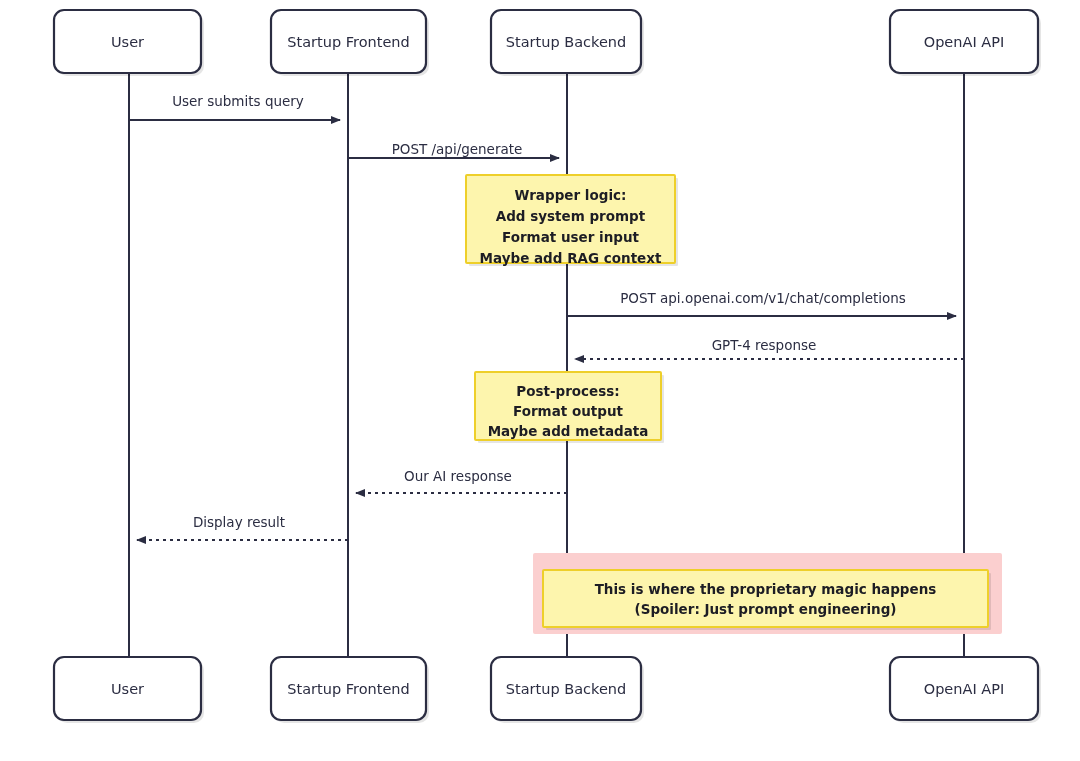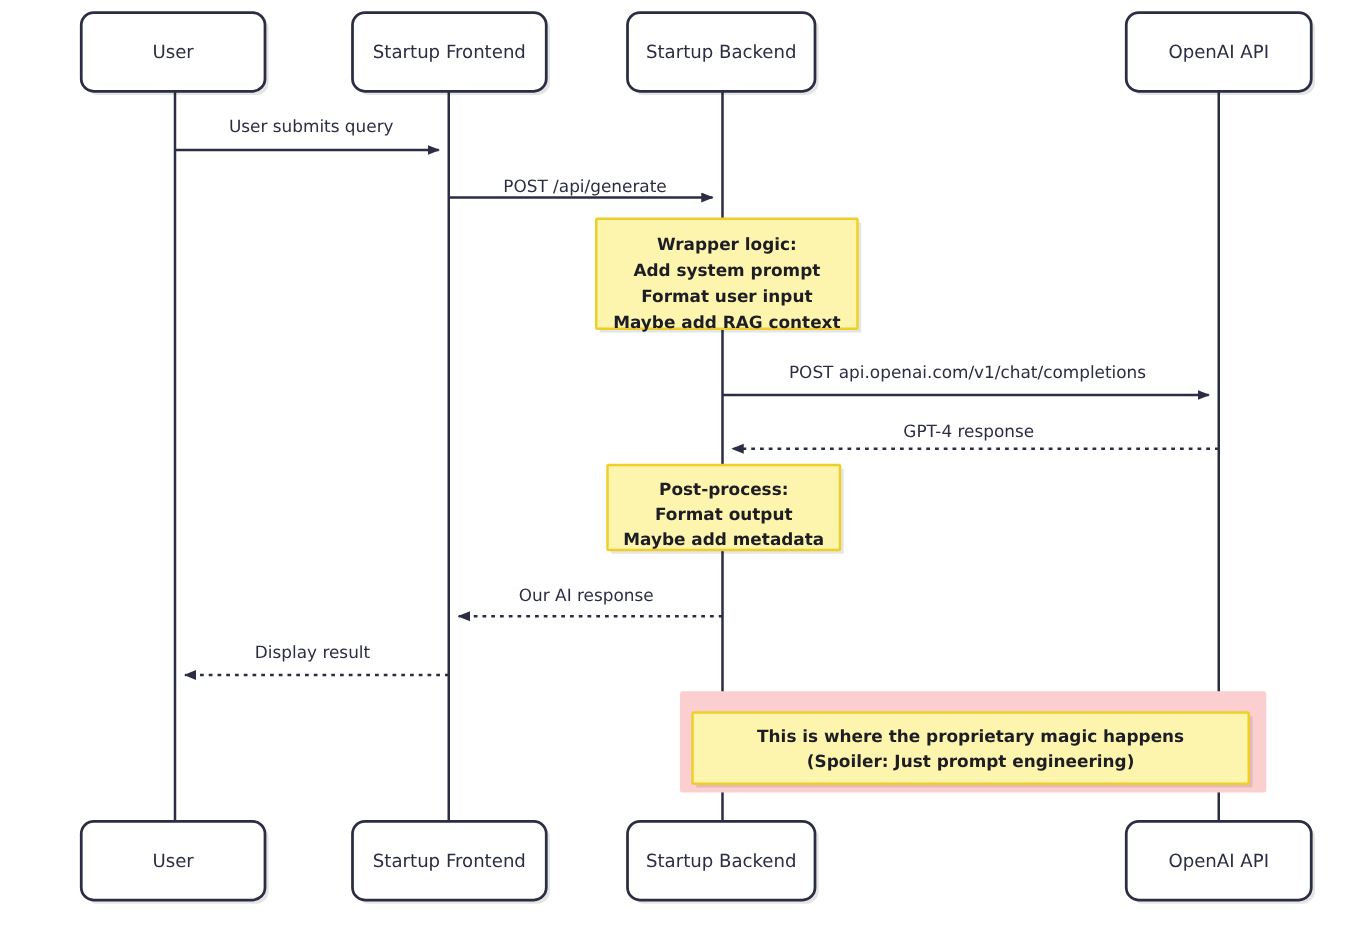--- a/index.html
+++ b/index.html
@@ -9,21 +9,21 @@
   }
   body {
     width: 1080px;
     height: 761px;
     position: relative;
     overflow: hidden;
     font-family: "DejaVu Sans", "Liberation Sans", sans-serif;
   }
   #diagram-root {
     position: absolute;
-    left: 17px; top: 0;
+    left: 6px; top: 0;
     width: 1040px;
     height: 761px;
   }
   svg#seq-svg {
     display: block;
     width: 1080px;
     height: 761px;
   }
   .actor-box-rect {
     fill: #ffffff;

